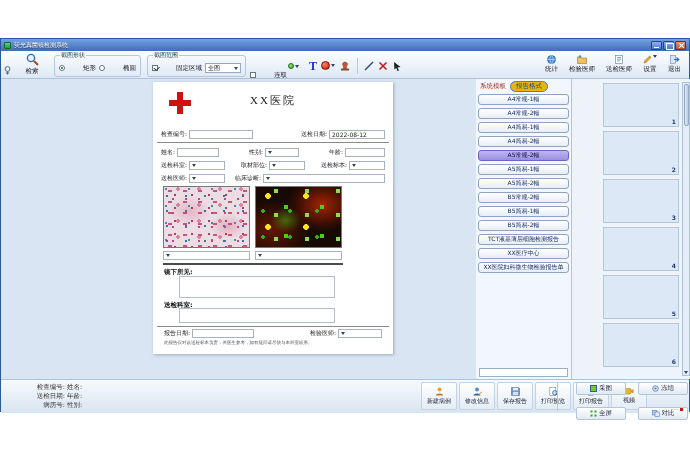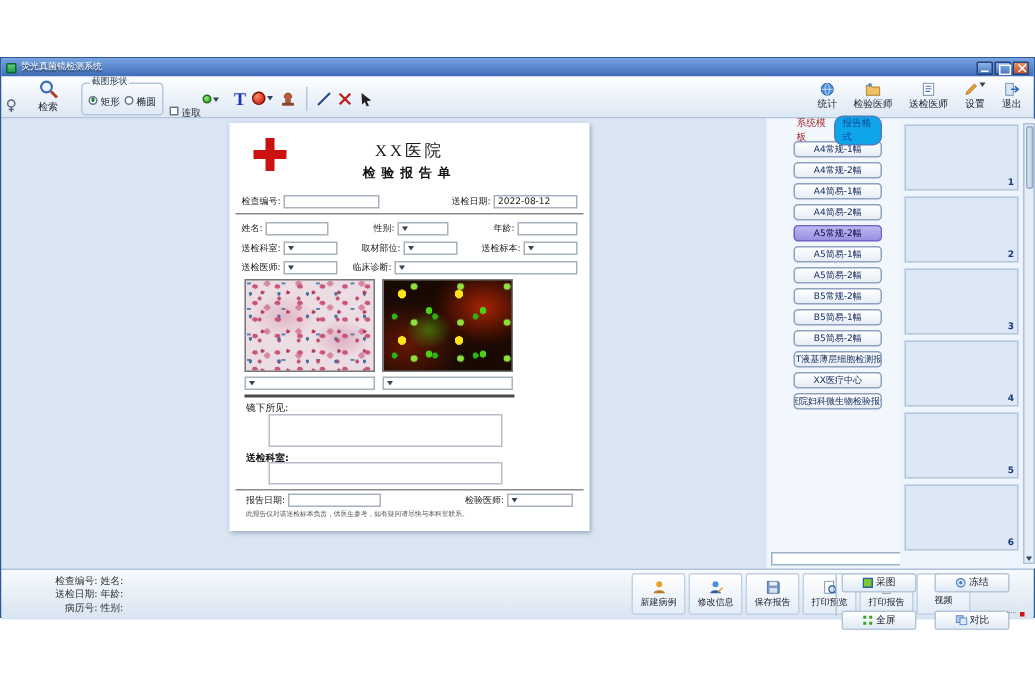--- a/index.html
+++ b/index.html
@@ -22,21 +22,21 @@
   .wb-x::before, .wb-x::after { content:""; position:absolute; left:1.5px; top:3.5px; width:7px; height:1px; background:#fff; }
   .wb-x::before { transform:rotate(45deg); } .wb-x::after { transform:rotate(-45deg); }
 
   
   .toolbar { position:absolute; left:0; top:12px; width:100%; height:28px; background:linear-gradient(#fdfeff,#dde8f4); border-bottom:1px solid #aec2d9; display:flex; align-items:center; padding:1px 4px 1px 2px; }
   .pin { width:9px; display:flex; flex-direction:column; align-items:center; justify-content:flex-end; height:100%; padding-bottom:2px; }
   .search-btn { width:40px; display:flex; flex-direction:column; align-items:center; gap:1px; cursor:pointer; }
   .search-btn .lbl { font-size:6.5px; color:#223; }
   .tb-group { position:relative; height:22px; border:1px solid #b7c6da; border-radius:3px; margin:3px 4px 0 2px; display:flex; align-items:center; padding:5px 4px 1px 4px; gap:3px; }
   .tb-group > .glabel { position:absolute; top:-4px; left:5px; font-size:6px; color:#345; background:#f2f7fc; padding:0 1px; line-height:1; }
-  .opt { display:flex; align-items:flex-start; gap:2px; font-size:6.5px; color:#223; }
+  .opt { display:flex; align-items:center; gap:18px; font-size:6.5px; color:#223; }
   .radio { width:6px; height:6px; border:1px solid #678; border-radius:50%; background:#fff; }
   .radio.on { display:flex; align-items:center; justify-content:center; }
   .radio.on::after { content:""; width:2.5px; height:2.5px; border-radius:50%; background:#1c7a2e; }
   .check { width:6px; height:6px; border:1px solid #678; background:#fff; position:relative; }
   .check.on::after { content:""; position:absolute; left:0.5px; top:0px; width:4px; height:2.5px; border-left:1px solid #17622a; border-bottom:1px solid #17622a; transform:rotate(-48deg); }
   .caret { width:0; height:0; border-left:2.5px solid transparent; border-right:2.5px solid transparent; border-top:3.5px solid #345; }
   .sel { background:#fff; border:1px solid #98a8bc; height:10px; display:flex; align-items:center; justify-content:space-between; padding:0 2px; font-size:6px; color:#222; }
   .scope-sel { width:36px; }
   .color-pick { display:flex; align-items:center; gap:1px; margin:3px 2px 0 1px; }
   .dot-green { width:6px; height:6px; border-radius:50%; background:radial-gradient(circle at 35% 30%, #9fe87a, #2f9e22); border:1px solid #1d6e18; }
@@ -85,54 +85,54 @@
       radial-gradient(3.5px 3.5px at 7px 24px, #2fb30e 55%, rgba(0,0,0,0) 60%) 0 0/27px 26px,
       radial-gradient(4px 4px at 20px 4px, #8ee03c 55%, rgba(0,0,0,0) 60%) 0 0/31px 24px,
       radial-gradient(3px 3px at 26px 14px, #e3c50f 55%, rgba(0,0,0,0) 60%) 0 0/23px 19px,
       radial-gradient(22px 18px at 35% 55%, rgba(80,210,20,.45), rgba(0,0,0,0) 70%),
       radial-gradient(40px 30px at 78% 30%, rgba(190,40,5,.85), rgba(90,15,0,.35) 70%, rgba(0,0,0,0) 88%),
       radial-gradient(50px 40px at 18% 72%, rgba(150,30,5,.6), rgba(0,0,0,0) 75%),
       #180a03; }
   .img-sels { left:10px; top:169px; width:180px; height:9px; display:flex; gap:5px; }
   .img-sels .pin-sel { width:87px; }
   .divider { left:10px; top:181px; width:180px; height:2px; background:#4a4a4a; }
-  .sec1 { left:11px; top:186px; font-size:6.5px; font-weight:normal; color:#111; }
+  .sec1 { left:11px; top:186px; font-size:6.5px; font-weight:bold; color:#111; }
   .box1 { left:26px; top:194px; width:156px; height:22px; border:1px solid #b5bdc8; background:#fff; }
   .sec2 { left:11px; top:219px; font-size:6.5px; font-weight:bold; color:#111; }
   .box2 { left:26px; top:226px; width:156px; height:15px; border:1px solid #b5bdc8; background:#fff; }
   .r5 { left:4px; top:244px; width:232px; height:12px; border-top:1px solid #8a8a8a; padding:2px 7px 0 7px; display:flex; align-items:center; gap:2px; }
   .r5 .sp { position:static; flex:1; }
   .fineprint { left:11px; top:258px; width:222px; font-size:4.5px; color:#555; white-space:nowrap; overflow:hidden; }
 
   
-  .sidebar { position:absolute; left:510px; top:40px; width:96px; height:300px; background:#f2f7fd; border-right:1px solid #b0c4da; padding:2px 18px; }
+  .sidebar { position:absolute; left:475px; top:40px; width:96px; height:300px; background:#f2f7fd; border-right:1px solid #b0c4da; padding:2px 2px; }
   .tabs { display:flex; align-items:center; gap:4px; height:11px; margin-bottom:2px; padding-left:2px; }
   .tab-plain { font-size:6.5px; color:#a03030; cursor:pointer; }
-  .tab-pill { font-size:6.5px; color:#174a9b; background:#0ea5e9; border:1px solid #4a7fc1; border-radius:6px; padding:0 5px; line-height:9px; cursor:pointer; }
+  .tab-pill { font-size:6.5px; color:#174a9b; background:#eab308; border:1px solid #4a7fc1; border-radius:6px; padding:0 5px; line-height:9px; cursor:pointer; }
   .tpl { width:100%; height:11px; margin-bottom:3px; border:1px solid #8fa3c0; border-radius:3px; background:linear-gradient(#ffffff,#e7edf6); font-size:6px; color:#10275a; display:flex; align-items:center; justify-content:center; white-space:nowrap; overflow:hidden; cursor:pointer; }
   .tpl.selected { background:linear-gradient(#beb6f2,#9a90e2); border-color:#6f63c8; color:#0a0a3a; }
   .side-bottom { position:absolute; left:3px; right:3px; bottom:2px; height:9px; background:#fff; border:1px solid #9ab0c8; }
 
   
   .thumbs { position:absolute; left:599px; top:40px; width:91px; height:300px; background:#eef4fb; }
   .slot { position:absolute; left:3px; width:76px; height:44px; background:#dce8f6; border:1px solid #b5c6dc; }
   .slot .num { position:absolute; right:2px; bottom:1px; font-size:6px; font-weight:bold; color:#1a3a7a; }
   .scrollbar { position:absolute; right:1px; top:3px; width:8px; height:294px; background:#e4ecf6; border:1px solid #b0c0d6; }
   .sb-thumb { position:absolute; left:0.5px; top:1px; width:5px; height:42px; background:linear-gradient(90deg,#dfe9f5,#b9cce4); border:1px solid #93a9c4; border-radius:2px; }
   .sb-down { position:absolute; left:1px; bottom:1px; }
 
   
   .bottombar { position:absolute; left:0; top:340px; width:100%; height:34px; background:linear-gradient(#f7fafd,#d8e4f1); border-top:1px solid #aec2d9; }
   .info { position:absolute; left:4px; top:3px; display:grid; grid-template-columns:62px 70px; grid-auto-rows:9px; }
   .info .ilbl { font-size:6.5px; color:#333; }
   .info .c1 { text-align:right; padding-right:2px; }
   .actions { position:absolute; left:420px; top:2px; display:flex; gap:2px; }
   .ab { width:36px; height:28px; display:flex; flex-direction:column; align-items:center; justify-content:center; gap:1px; border:1px solid #c2d2e4; border-radius:2px; background:linear-gradient(#ffffff,#e3ecf6); cursor:pointer; }
   .ab .lbl { font-size:6px; color:#223; white-space:nowrap; }
-  .capture { position:absolute; left:560px; top:2px; width:104px; display:grid; grid-template-columns:50px 50px; grid-gap:2px;gap:12px; }
+  .capture { position:absolute; left:575px; top:2px; width:104px; display:grid; grid-template-columns:50px 50px; grid-gap:2px;gap:12px; }
   .cb { height:13px; display:flex; align-items:center; justify-content:center; gap:2px; border:1px solid #b6c6da; border-radius:2px; background:linear-gradient(#ffffff,#e0eaf4); font-size:6.5px; color:#223; cursor:pointer; }
   .note { position:absolute; right:6px; bottom:1px; display:flex; align-items:center; gap:2px; font-size:4.5px; color:#444; }
   .note .reddot { width:3px; height:3px; background:#d01010; }
   .capsep { position:absolute; left:556px; top:3px; width:1px; height:28px; background:#b8c6d8; }
 
   svg { display:block; }
 </style>
 </head>
 <body>
 
@@ -172,20 +172,31 @@
         <span class="opt">
           <span class="radio on"></span>
           <span>矩形</span>
         </span>
         <span class="opt">
           <span class="radio"></span>
           <span>椭圆</span>
         </span>
       </div>
 
+      <div class="tb-group">
+        <span class="glabel">截图范围</span>
+        <span class="opt">
+          <span class="check on"></span>
+          <span>固定区域</span>
+        </span>
+        <span class="sel scope-sel">
+          <span>全图</span>
+          <span class="caret"></span>
+        </span>
+      </div>
 
       <span class="opt" style="margin-top:21px">
         <span class="check"></span>
         <span>连取</span>
       </span>
       <span class="color-pick">
         <span class="dot-green"></span>
         <span class="caret"></span>
       </span>
 
@@ -278,21 +289,20 @@
         <span class="logo">
           <svg width="26" height="26" viewBox="0 0 26 26">
             <path d="M10 2 H16 V10 H24 V16 H16 V24 H10 V16 H2 V10 H10 Z" fill="#cc1111"></path>
             <circle cx="7" cy="7" r="2.6" fill="#fff"></circle>
               <circle cx="19" cy="7" r="2.6" fill="#fff"></circle>
             <circle cx="7" cy="19" r="2.6" fill="#fff"></circle>
               <circle cx="19" cy="19" r="2.6" fill="#fff"></circle>
           </svg>
         </span>
         <div class="hosp">XX医院</div>
-        <div class="rtitle">检验报告单</div>
 
         <div class="prow r1">
           <span class="flbl">检查编号:</span>
           <span class="pin-inp" style="width:64px"></span>
           <span class="sp"></span>
           <span class="flbl">送检日期:</span>
           <span class="pin-inp" style="width:56px">2022-08-12</span>
         </div>
         <div class="hr1"></div>
 

